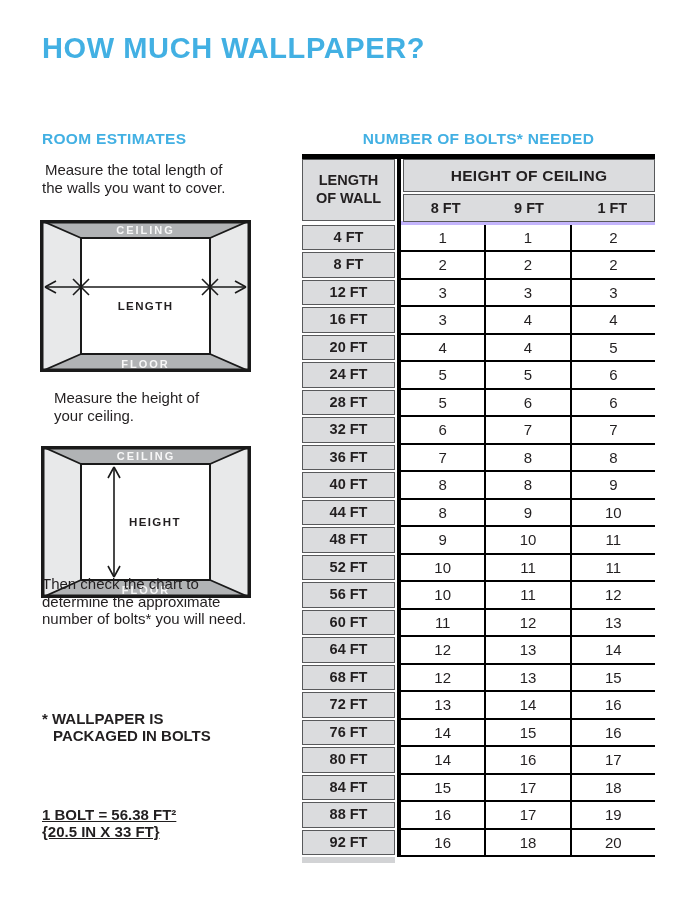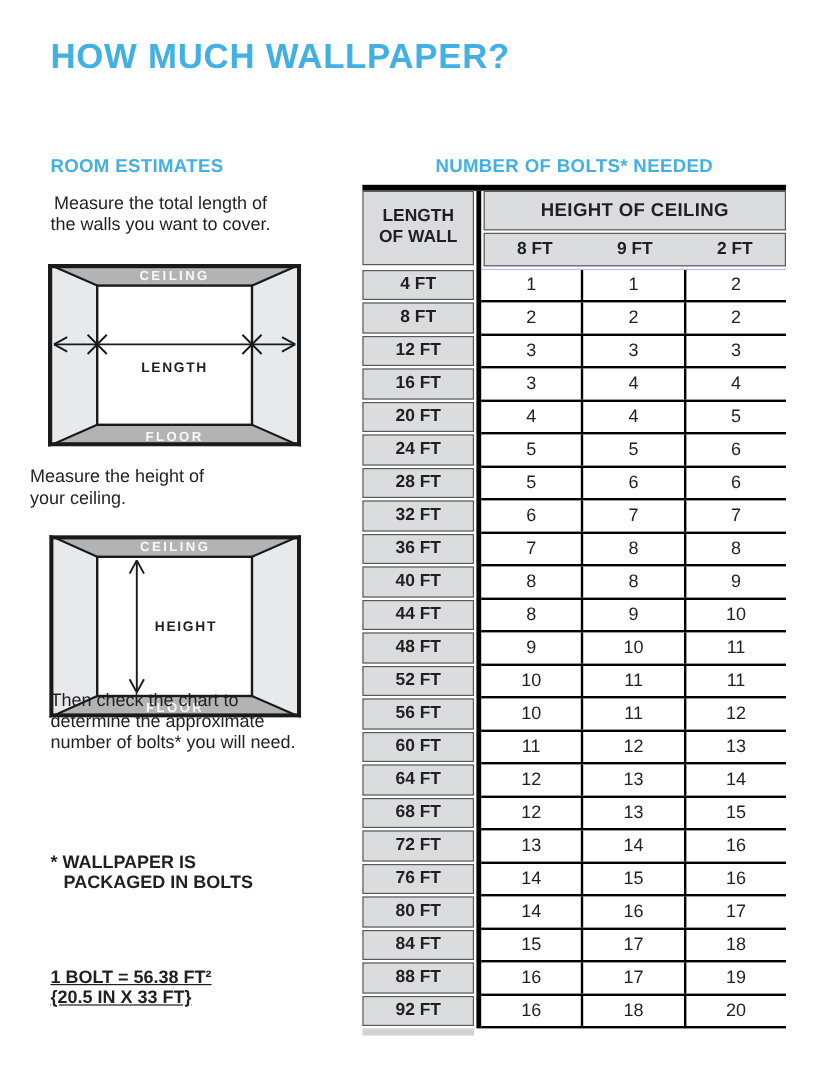--- a/index.html
+++ b/index.html
@@ -19,21 +19,21 @@
     left:42px;top:32px;font-size:29px;font-weight:bold;color:var(--cyan);
     letter-spacing:0.6px;
   }
   .sec-head{
     font-size:15.5px;font-weight:bold;color:var(--cyan);letter-spacing:0.3px;
   }
   #room-estimates-head{left:42px;top:130px;}
   #bolts-needed-head{left:302px;top:130px;width:353px;text-align:center;}
   .body-text{font-size:15px;line-height:17.5px;white-space:pre-line;}
   #step1{left:42px;top:161px;text-align:center;}
-  #step2{left:25px;top:389px;}
+  #step2{left:54px;top:389px;}
   #step3{left:42px;top:575px;}
   .footnote{left:42px;top:711px;font-size:15px;font-weight:bold;line-height:16.5px;}
   .footnote .indent{padding-left:11px;}
   .bolt-size{left:42px;top:806px;font-size:15px;font-weight:bold;line-height:17px;text-decoration:underline;}
 
   
   #room-length-diagram{left:40px;top:220px;}
   #room-height-diagram{left:41px;top:446px;}
   svg text{font-family:"Liberation Sans","DejaVu Sans",sans-serif;}
   .plane-label{font-size:11px;letter-spacing:2px;font-weight:600;fill:#f7f7f7;}
@@ -50,21 +50,21 @@
     display:flex;align-items:center;justify-content:center;text-align:center;
     font-weight:bold;font-size:14.5px;line-height:17.5px;white-space:pre-line;
   }
   .len-box{
     box-sizing:border-box;height:25.5px;margin-bottom:2px;background:var(--gray);
     border:1px solid var(--boxborder);
     text-align:center;font-weight:bold;font-size:14.5px;line-height:23px;
   }
   .len-shadow{height:6px;background:#d2d3d5;}
   .t-data{flex:1;border-left:4px solid #000;}
-  .d-header{box-sizing:border-box;height:66px;border-bottom:1px solid #c4b5fd;padding-left:2px;}
+  .d-header{box-sizing:border-box;height:66px;border-bottom:4px solid #c4b5fd;padding-left:2px;}
   .d-group{
     box-sizing:border-box;height:33px;margin-bottom:2px;background:var(--gray);
     border:1px solid var(--boxborder);
     text-align:center;font-weight:bold;font-size:15.5px;line-height:31px;letter-spacing:0.3px;
   }
   .d-subs{
     box-sizing:border-box;height:28px;background:var(--gray);
     border:1px solid var(--boxborder);display:flex;
   }
   .d-sub{flex:1;text-align:center;font-weight:bold;font-size:14.5px;line-height:26px;}
@@ -167,21 +167,21 @@
           <div class="len-box">92 FT</div>
         </div>
       <div class="len-shadow"></div>
     </div>
     <div class="t-data">
       <div class="d-header">
         <div class="d-group">HEIGHT OF CEILING</div>
         <div class="d-subs">
           <div class="d-sub">8 FT</div>
           <div class="d-sub">9 FT</div>
-          <div class="d-sub">2 FT</div>
+          <div class="d-sub">1 FT</div>
         </div>
       </div>
       <div id="data-rows">
           <div class="d-row">
             <div class="d-cell">1</div>
             <div class="d-cell">1</div>
             <div class="d-cell">2</div>
           </div>
           <div class="d-row">
             <div class="d-cell">2</div>

